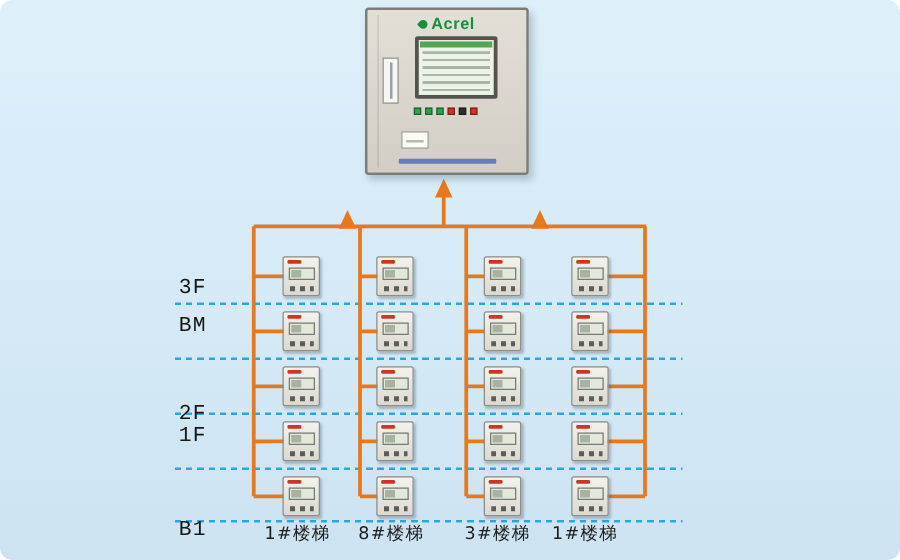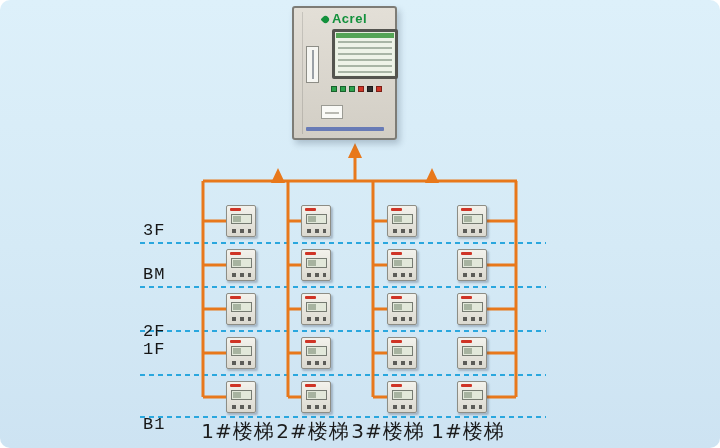--- a/index.html
+++ b/index.html
@@ -4,21 +4,21 @@
 <style>
   * { margin:0; padding:0; box-sizing:border-box; }
   html,body { width:720px; height:448px; background:#ffffff; font-family:"Liberation Sans", sans-serif; }
   .stage { position:relative; width:720px; height:448px; overflow:hidden; border-radius:10px;
            background:linear-gradient(180deg,#ddf0fa 0%,#d5eaf6 55%,#cde3f2 100%); }
 
   
   .wires { position:absolute; left:0; top:0; }
 
   
-  .cabinet { position:absolute; left:292px; top:6px; width:105px; height:134px;
+  .cabinet { position:absolute; left:292px; top:6px; width:131px; height:134px;
              background:linear-gradient(180deg,#e3dfd7,#d2cec5); border:2px solid #7d7c76; border-radius:3px;
              box-shadow:3px 4px 6px rgba(60,80,100,.28); }
   .seam { position:absolute; left:8px; top:4px; bottom:4px; width:1px; background:rgba(0,0,0,.12); }
   .logo { position:absolute; top:3px; left:0; right:0; text-align:center; color:#13913c;
           font-weight:bold; font-size:13px; letter-spacing:.5px; }
   .logo-mark { display:inline-block; width:7px; height:7px; background:#13913c;
                border-radius:1px 50% 50% 50%; transform:rotate(-45deg); margin-right:3px; }
   .screen { position:absolute; left:38px; top:21px; width:66px; height:50px; border:3px solid #54544f;
             background:#e6eede; border-radius:2px; }
   .screen-inner { position:absolute; inset:1px; background:#eef3e8; overflow:hidden; }
@@ -45,21 +45,21 @@
   .col { position:absolute; top:205px; display:flex; flex-direction:column; gap:12px; }
   .device { position:relative; width:30px; height:32px; background:linear-gradient(180deg,#f3f2ec,#dbd9d0);
             border:1px solid #8d8d85; border-radius:2px; box-shadow:1.5px 2px 2px rgba(60,70,90,.3); }
   .dv-logo { position:absolute; top:2px; left:3px; width:11px; height:3px; background:#cf3426; border-radius:1px; }
   .dv-scr  { position:absolute; top:8px; left:4px; width:21px; height:10px; border:1px solid #767b72; background:#e2e8da; }
   .dv-scr::before { content:""; position:absolute; top:1px; left:1px; width:8px; height:6px; background:#a7b3a0; }
   .dv-btns { position:absolute; bottom:3px; left:5px; width:19px; height:4px;
              background:repeating-linear-gradient(90deg,#5c5c58 0 4px, transparent 4px 8px); }
 
   
-  .stair { position:absolute; top:418px; transform:translateX(-50%); font-size:20px; color:#1c1c1c;
+  .stair { position:absolute; top:418px; transform:translateX(-50%); font-size:14px; color:#1c1c1c;
            font-family:"DejaVu Sans","Liberation Sans",sans-serif; white-space:nowrap; letter-spacing:1px; }
 </style>
 </head>
 <body>
 
 <div class="stage">
 
   <div class="dash" style="top:242px"></div>
   <div class="dash" style="top:286px"></div>
   <div class="dash" style="top:330px"></div>
@@ -94,21 +94,21 @@
       <i class="b k"></i>
       <i class="b r"></i>
     </div>
     <div class="slot"></div>
     <div class="caption">
       <span class="caption-bar"></span>
     </div>
   </div>
 
   <div class="floor" style="top:221px">3F</div>
-  <div class="floor" style="top:265px">BM</div>
+  <div class="floor" style="top:252px">BM</div>
   <div class="floor" style="top:322px">2F</div>
   <div class="floor" style="top:340px">1F</div>
   <div class="floor" style="top:415px">B1</div>
 
   <div class="col" style="left:226px">
     <div class="device">
       <span class="dv-logo"></span>
       <span class="dv-scr"></span>
       <span class="dv-btns"></span>
     </div>
@@ -209,17 +209,17 @@
       <span class="dv-btns"></span>
     </div>
       <div class="device">
       <span class="dv-logo"></span>
       <span class="dv-scr"></span>
       <span class="dv-btns"></span>
     </div>
     </div>
 
   <div class="stair" style="left:238px">1#楼梯</div>
-  <div class="stair" style="left:313px">2#楼梯</div>
-  <div class="stair" style="left:388px">3#楼梯</div>
+  <div class="stair" style="left:313px">8#楼梯</div>
+  <div class="stair" style="left:398px">3#楼梯</div>
   <div class="stair" style="left:468px">1#楼梯</div>
 
 </div>
 
 </body></html>

